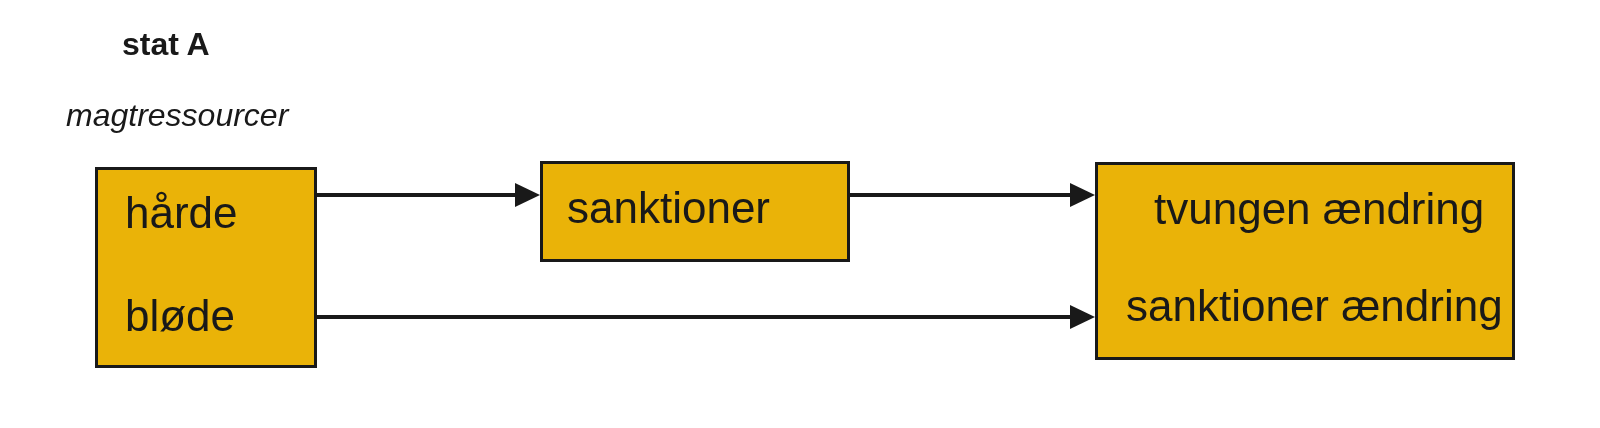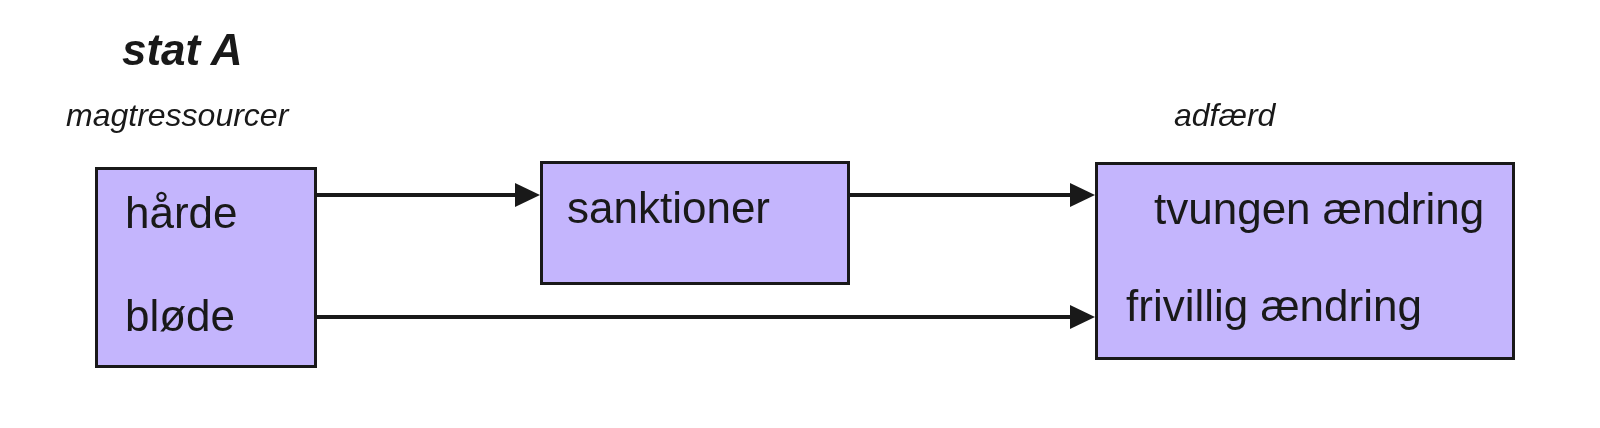--- a/index.html
+++ b/index.html
@@ -11,46 +11,45 @@
     position: relative;
     width: 1600px;
     height: 428px;
     background: #ffffff;
     font-family: "Liberation Sans", sans-serif;
     color: #191919;
     overflow: hidden;
   }
   .col-title {
     position: absolute;
-    font-size: 44px;
+    font-size: 32px;
     font-weight: bold;
     line-height: 1;
     white-space: nowrap;
-    font-style: italic;
   }
   .col-subtitle {
     position: absolute;
     font-size: 32px;
     font-style: italic;
     line-height: 1;
     white-space: nowrap;
   }
   .stat-a-title   { left: 122px;  top: 28px; }
   .stat-a-subtitle{ left: 66px;   top: 99px; }
   .stat-b-title   { left: 1178px; top: 28px; }
   .stat-b-subtitle{ left: 1174px; top: 99px; }
 
   .box {
     position: absolute;
     box-sizing: border-box;
     border: 3px solid #191919;
-    background: #c4b5fd;
+    background: #eab308;
   }
   .box-resources { left: 95px;   top: 167px; width: 222px; height: 201px; }
-  .box-sanctions { left: 540px;  top: 161px; width: 310px; height: 124px; }
+  .box-sanctions { left: 540px;  top: 161px; width: 310px; height: 101px; }
   .box-behavior  { left: 1095px; top: 162px; width: 420px; height: 198px; }
 
   .box-label {
     position: absolute;
     font-size: 44px;
     line-height: 1;
     white-space: nowrap;
   }
   .label-harde      { left: 27px; top: 21px; }
   .label-blode      { left: 27px; top: 124px; }
@@ -87,34 +86,33 @@
   .arrow-3 .shaft { width: 760px; }
 </style>
 </head>
 <body>
 
 <div class="canvas">
 
   <div class="col-title stat-a-title">stat A</div>
   <div class="col-subtitle stat-a-subtitle">magtressourcer</div>
 
-  <div class="col-subtitle stat-b-subtitle">adfærd</div>
 
   <div class="box box-resources">
     <div class="box-label label-harde">hårde</div>
     <div class="box-label label-blode">bløde</div>
   </div>
 
   <div class="box box-sanctions">
     <div class="box-label label-sanktioner">sanktioner</div>
   </div>
 
   <div class="box box-behavior">
     <div class="box-label label-tvungen">tvungen ændring</div>
-    <div class="box-label label-frivillig">frivillig ændring</div>
+    <div class="box-label label-frivillig">sanktioner ændring</div>
   </div>
 
   <div class="arrow arrow-1">
     <div class="shaft"></div>
     <div class="head"></div>
   </div>
 
   <div class="arrow arrow-2">
     <div class="shaft"></div>
     <div class="head"></div>

